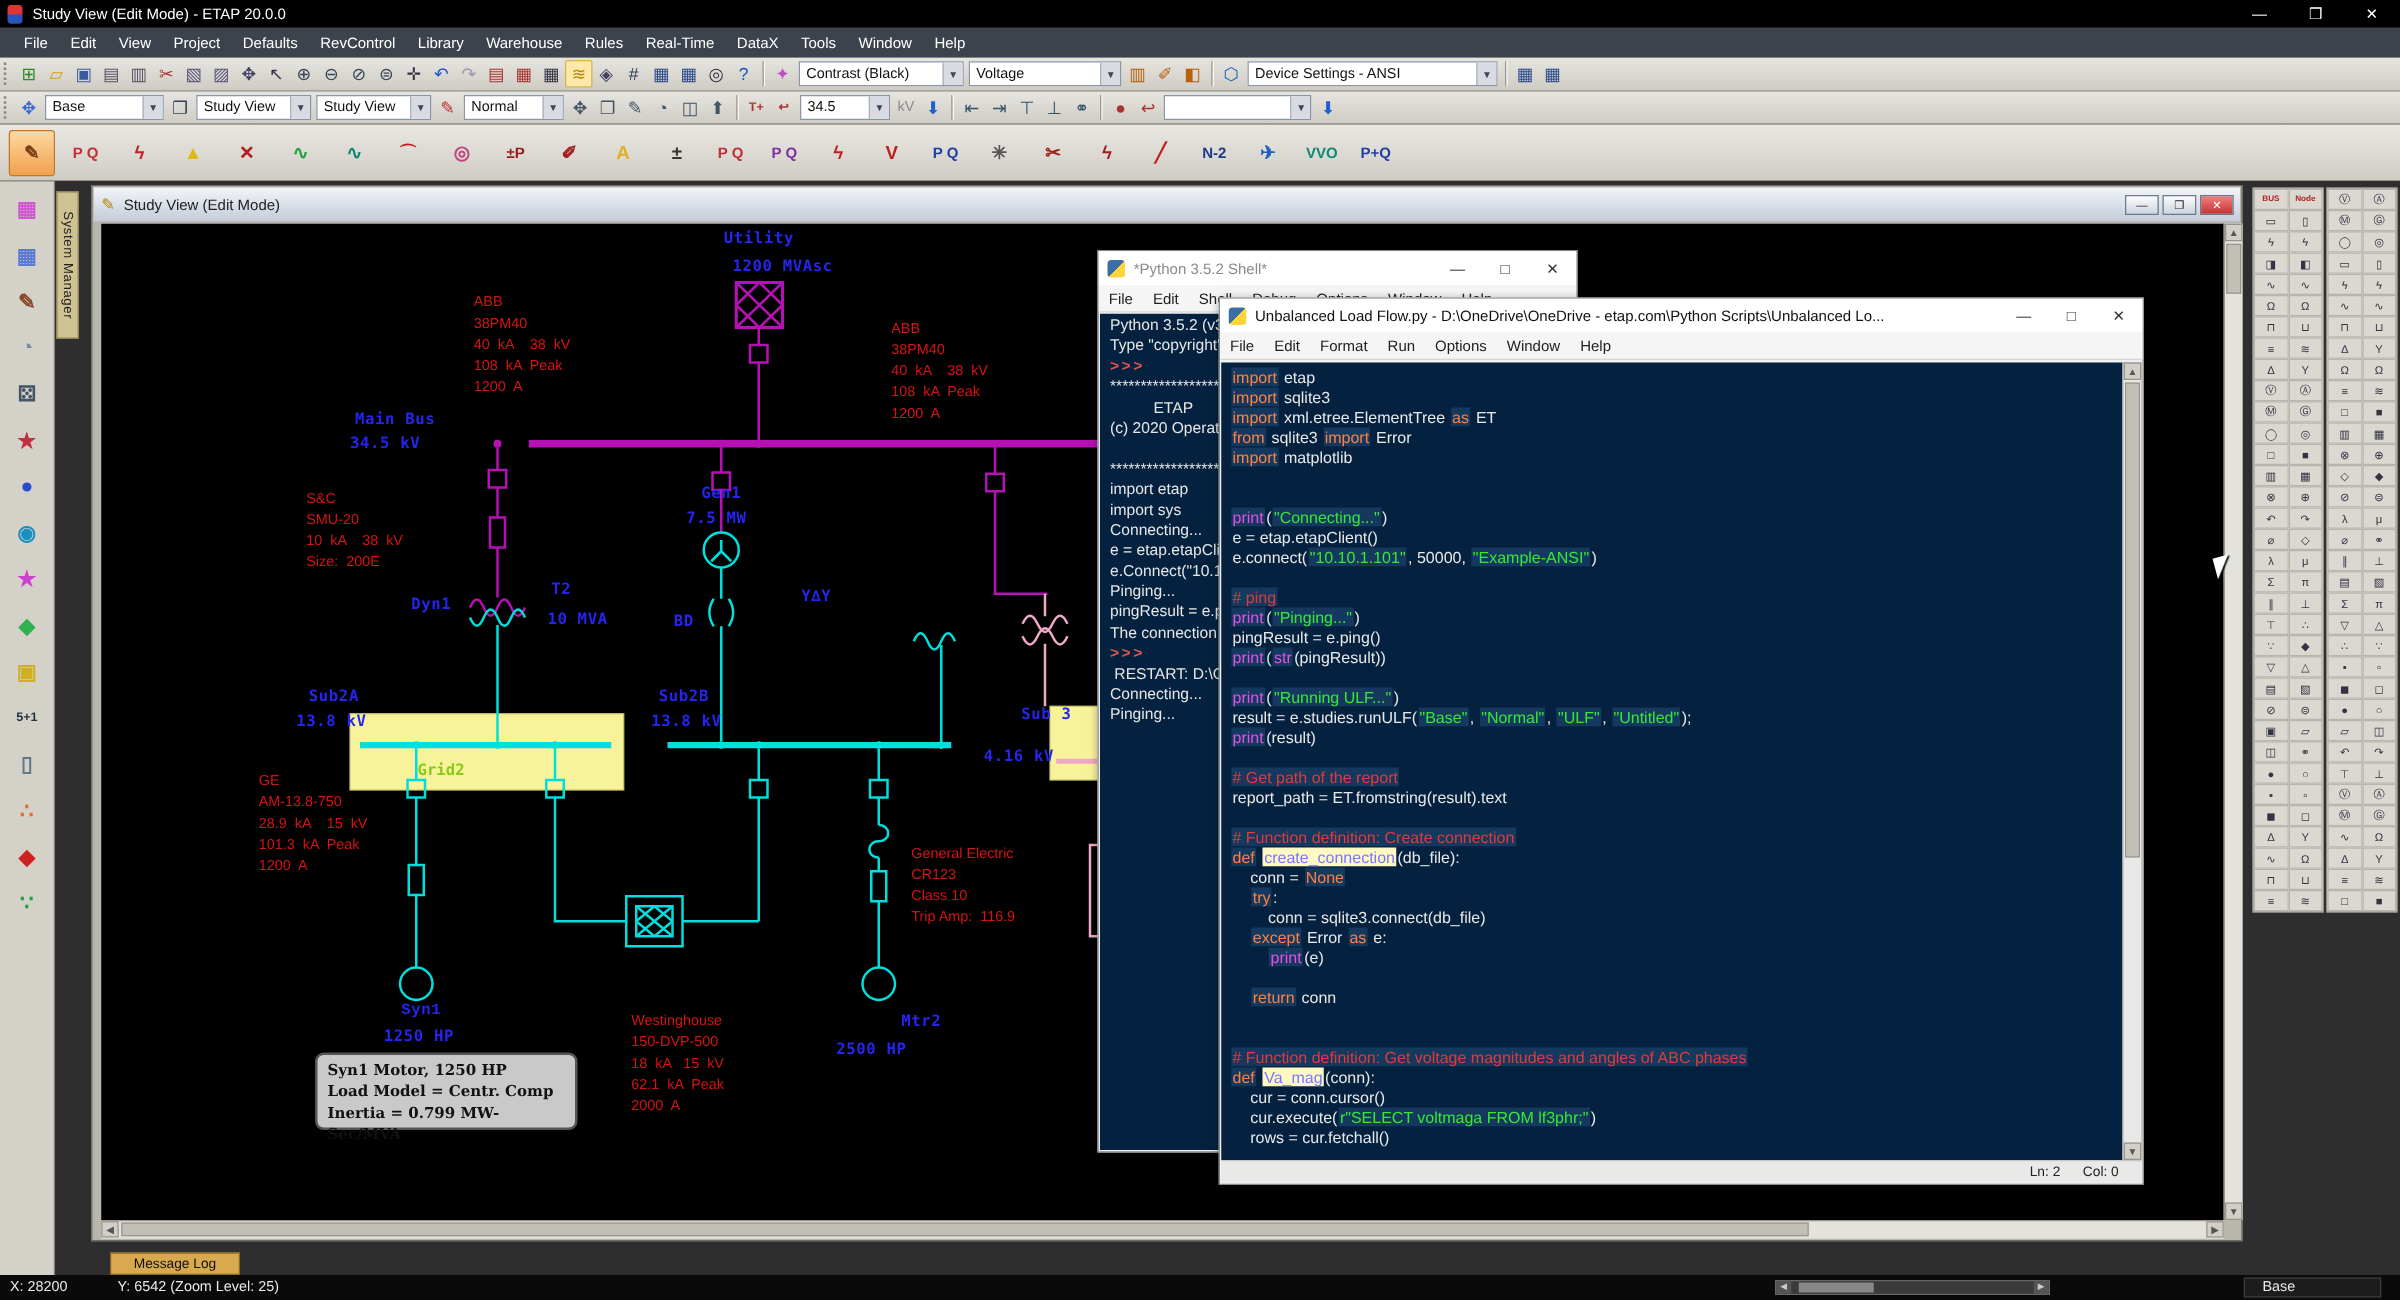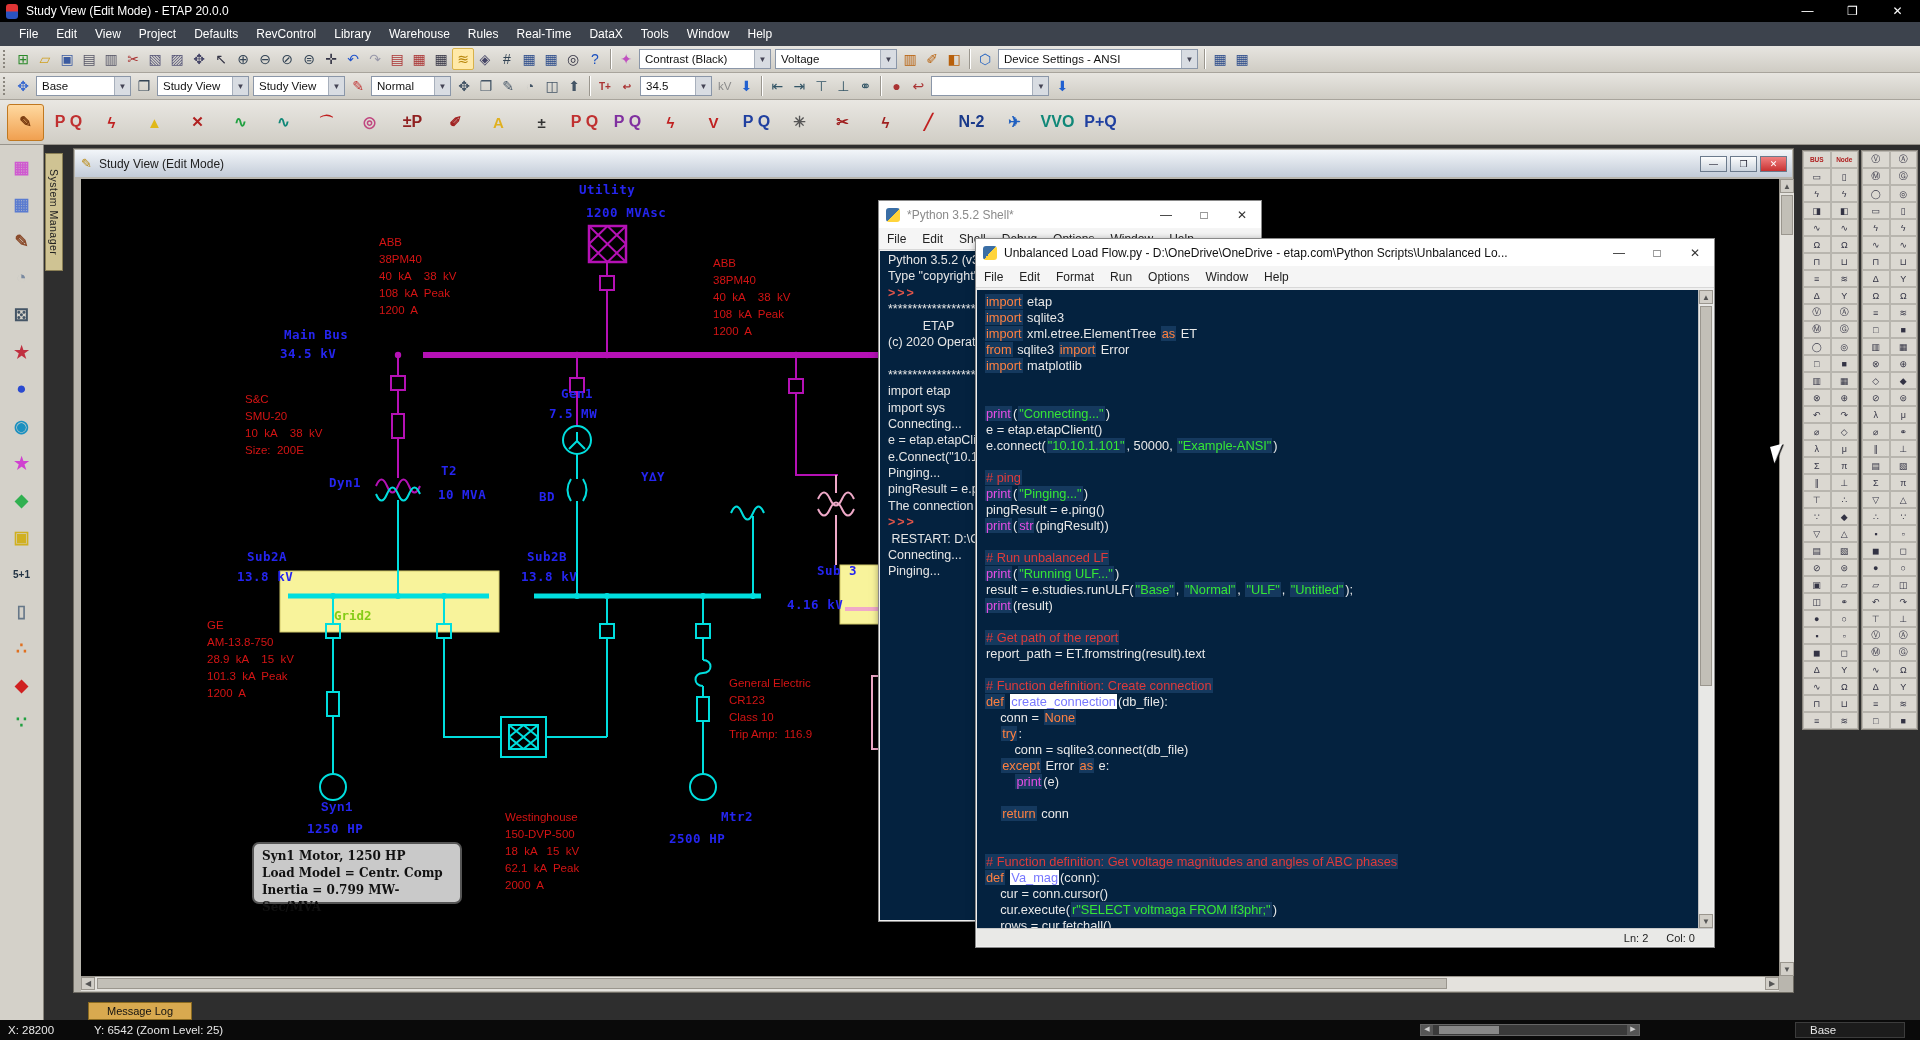--- a/index.html
+++ b/index.html
@@ -36,21 +36,21 @@
     border-left:1px solid #a8b0bc; color:#445; font-size:8px; display:flex; align-items:center; justify-content:center; }
   .dimlab { font-size:11.5px; color:#8a8a8a; margin:0 4px; }
 
   
   #palette { position:absolute; left:0; top:100px; width:1920px; height:45px;
     background:linear-gradient(#e9e7e2,#d0cdc5); display:flex; align-items:center; padding-left:4px;
     border-bottom:1px solid #98948c; }
   .pal { width:37px; height:37px; margin:0 3px; display:flex; align-items:center; justify-content:center;
     font-weight:bold; font-size:15px; border:1px solid transparent; border-radius:3px; }
   .pal.sel { background:linear-gradient(#ffd9a0,#f0a050); border-color:#c07820; }
-  .pal.txt { font-size:16px; }
+  .pal.txt { font-size:12px; }
 
   
   #mdi { position:absolute; left:0; top:145px; width:1920px; height:875px; background:#2e2e2e; }
 
   
   #leftdock { position:absolute; left:0; top:0; width:44px; height:875px; background:#d4d1c9;
     display:flex; flex-direction:column; align-items:center; padding-top:8px; border-right:1px solid #8a867e; }
   .ldico { width:28px; height:28px; margin-bottom:9px; display:flex; align-items:center; justify-content:center;
     font-size:17px; font-weight:bold; }
   .ldico.small { font-size:10px; }
@@ -113,21 +113,21 @@
 
   #editor { left:975px; top:93px; width:740px; height:710px; z-index:6; }
   #editor .pybody { top:51px; bottom:19px; padding:4px 0 0 8px; }
   .cline { height:16px; font-size:12.8px; white-space:pre; color:#e8e8e8; }
   .cline span { padding:0 1px; }
   .tok-pl { color:#e8e8e8; }
   .tok-kw { color:#ff8040; background:#15395e; }
   .tok-bi { color:#e64ee6; background:#15395e; }
   .tok-str { color:#35e835; background:#15395e; }
   .tok-cmt { color:#e03a3a; background:#15395e; }
-  .tok-df { color:#7878ff; background:#ffffff; }
+  .tok-df { color:#7878ff; background:#fef9c3; }
   #ed-scroll { position:absolute; right:1px; top:51px; bottom:19px; width:15px; background:#e8e8e6;
     border-left:1px solid #c0c0c0; }
   #ed-status { position:absolute; left:1px; right:1px; bottom:1px; height:18px; background:#e9e9e7;
     border-top:1px solid #c8c8c8; display:flex; align-items:center; justify-content:flex-end;
     font-size:11px; color:#222; }
   #ed-status span { margin-right:18px; }
 
   
   .rpanel { position:absolute; top:5px; width:57px; background:#d6d3cc; border:1px solid #8a867e;
     display:grid; grid-template-columns:repeat(2, 1fr); }
@@ -582,21 +582,20 @@
         <div class="cline"></div>
         <div class="cline"><span class="tok-bi">print</span><span class="tok-pl">(</span><span class="tok-str">"Connecting..."</span><span class="tok-pl">)</span></div>
         <div class="cline"><span class="tok-pl">e = etap.etapClient()</span></div>
         <div class="cline"><span class="tok-pl">e.connect(</span><span class="tok-str">"10.10.1.101"</span><span class="tok-pl">, 50000, </span><span class="tok-str">"Example-ANSI"</span><span class="tok-pl">)</span></div>
         <div class="cline"></div>
         <div class="cline"><span class="tok-cmt"># ping</span></div>
         <div class="cline"><span class="tok-bi">print</span><span class="tok-pl">(</span><span class="tok-str">"Pinging..."</span><span class="tok-pl">)</span></div>
         <div class="cline"><span class="tok-pl">pingResult = e.ping()</span></div>
         <div class="cline"><span class="tok-bi">print</span><span class="tok-pl">(</span><span class="tok-bi">str</span><span class="tok-pl">(pingResult))</span></div>
         <div class="cline"></div>
-        <div class="cline"><span class="tok-cmt"># Run unbalanced LF</span></div>
         <div class="cline"><span class="tok-bi">print</span><span class="tok-pl">(</span><span class="tok-str">"Running ULF..."</span><span class="tok-pl">)</span></div>
         <div class="cline"><span class="tok-pl">result = e.studies.runULF(</span><span class="tok-str">"Base"</span><span class="tok-pl">, </span><span class="tok-str">"Normal"</span><span class="tok-pl">, </span><span class="tok-str">"ULF"</span><span class="tok-pl">, </span><span class="tok-str">"Untitled"</span><span class="tok-pl">);</span></div>
         <div class="cline"><span class="tok-bi">print</span><span class="tok-pl">(result)</span></div>
         <div class="cline"></div>
         <div class="cline"><span class="tok-cmt"># Get path of the report</span></div>
         <div class="cline"><span class="tok-pl">report_path = ET.fromstring(result).text</span></div>
         <div class="cline"></div>
         <div class="cline"><span class="tok-cmt"># Function definition: Create connection</span></div>
         <div class="cline"><span class="tok-kw">def</span><span class="tok-pl"> </span><span class="tok-df">create_connection</span><span class="tok-pl">(db_file):</span></div>
         <div class="cline"><span class="tok-pl">    conn = </span><span class="tok-kw">None</span></div>

